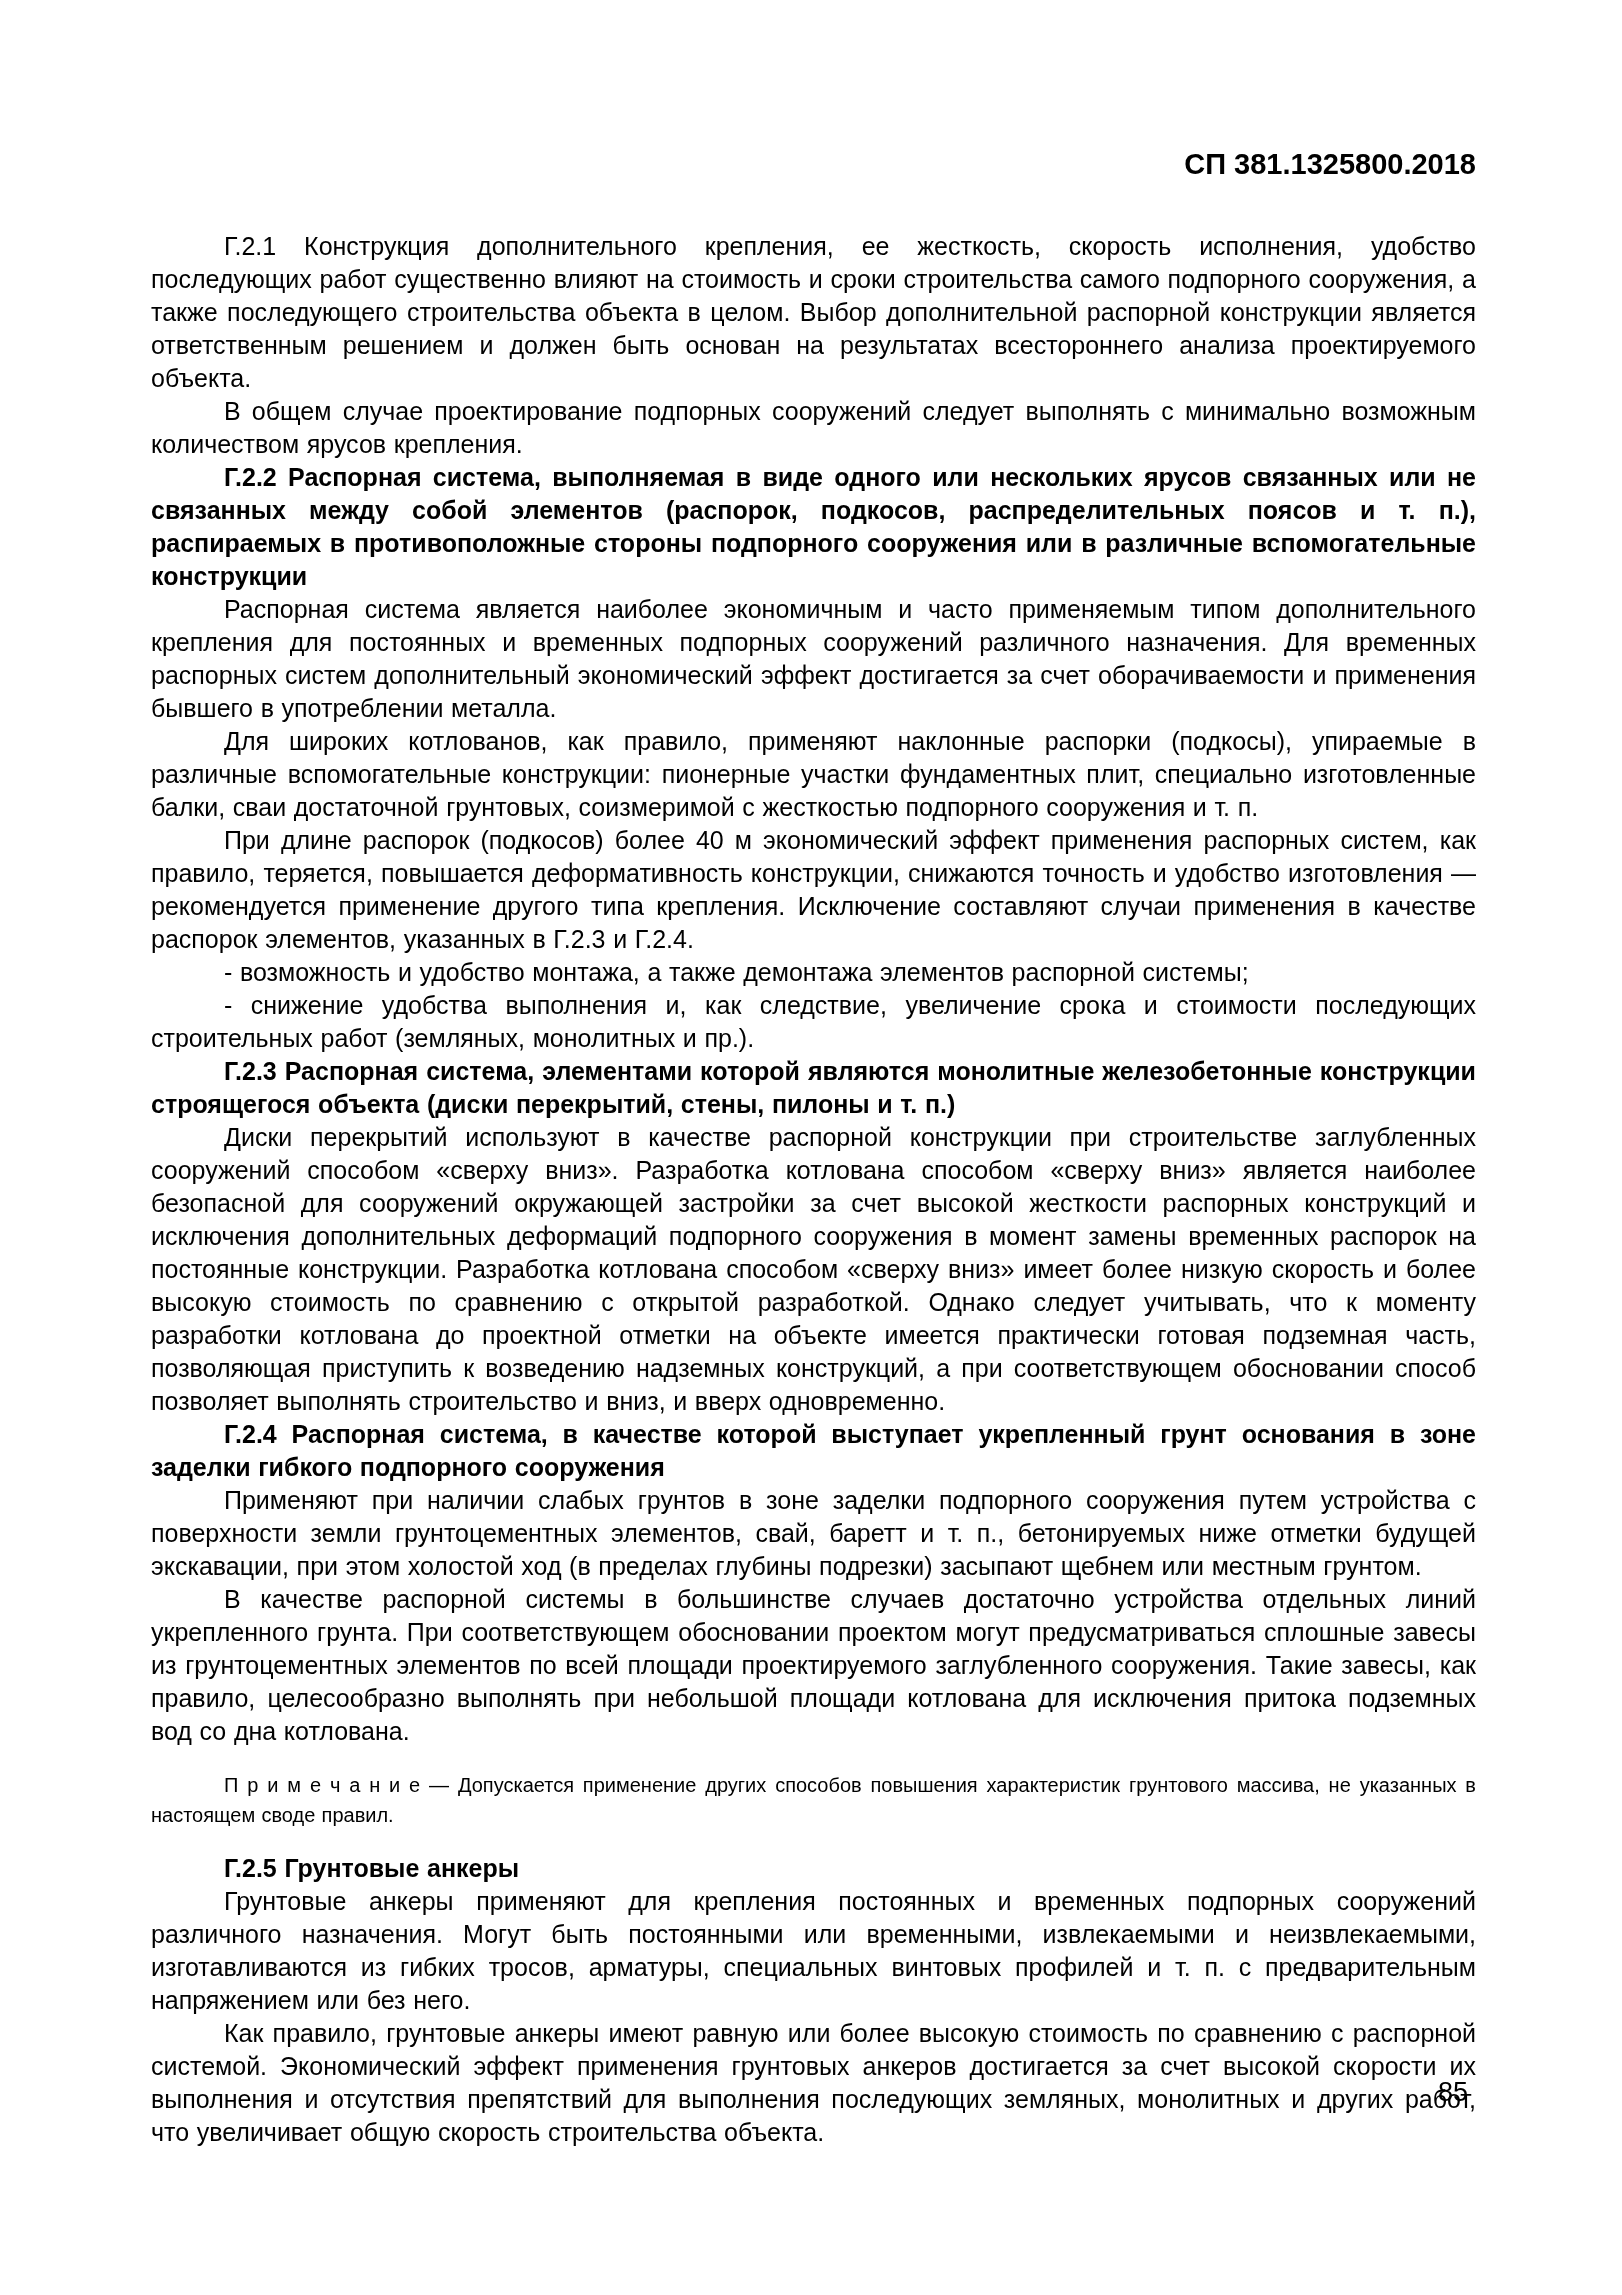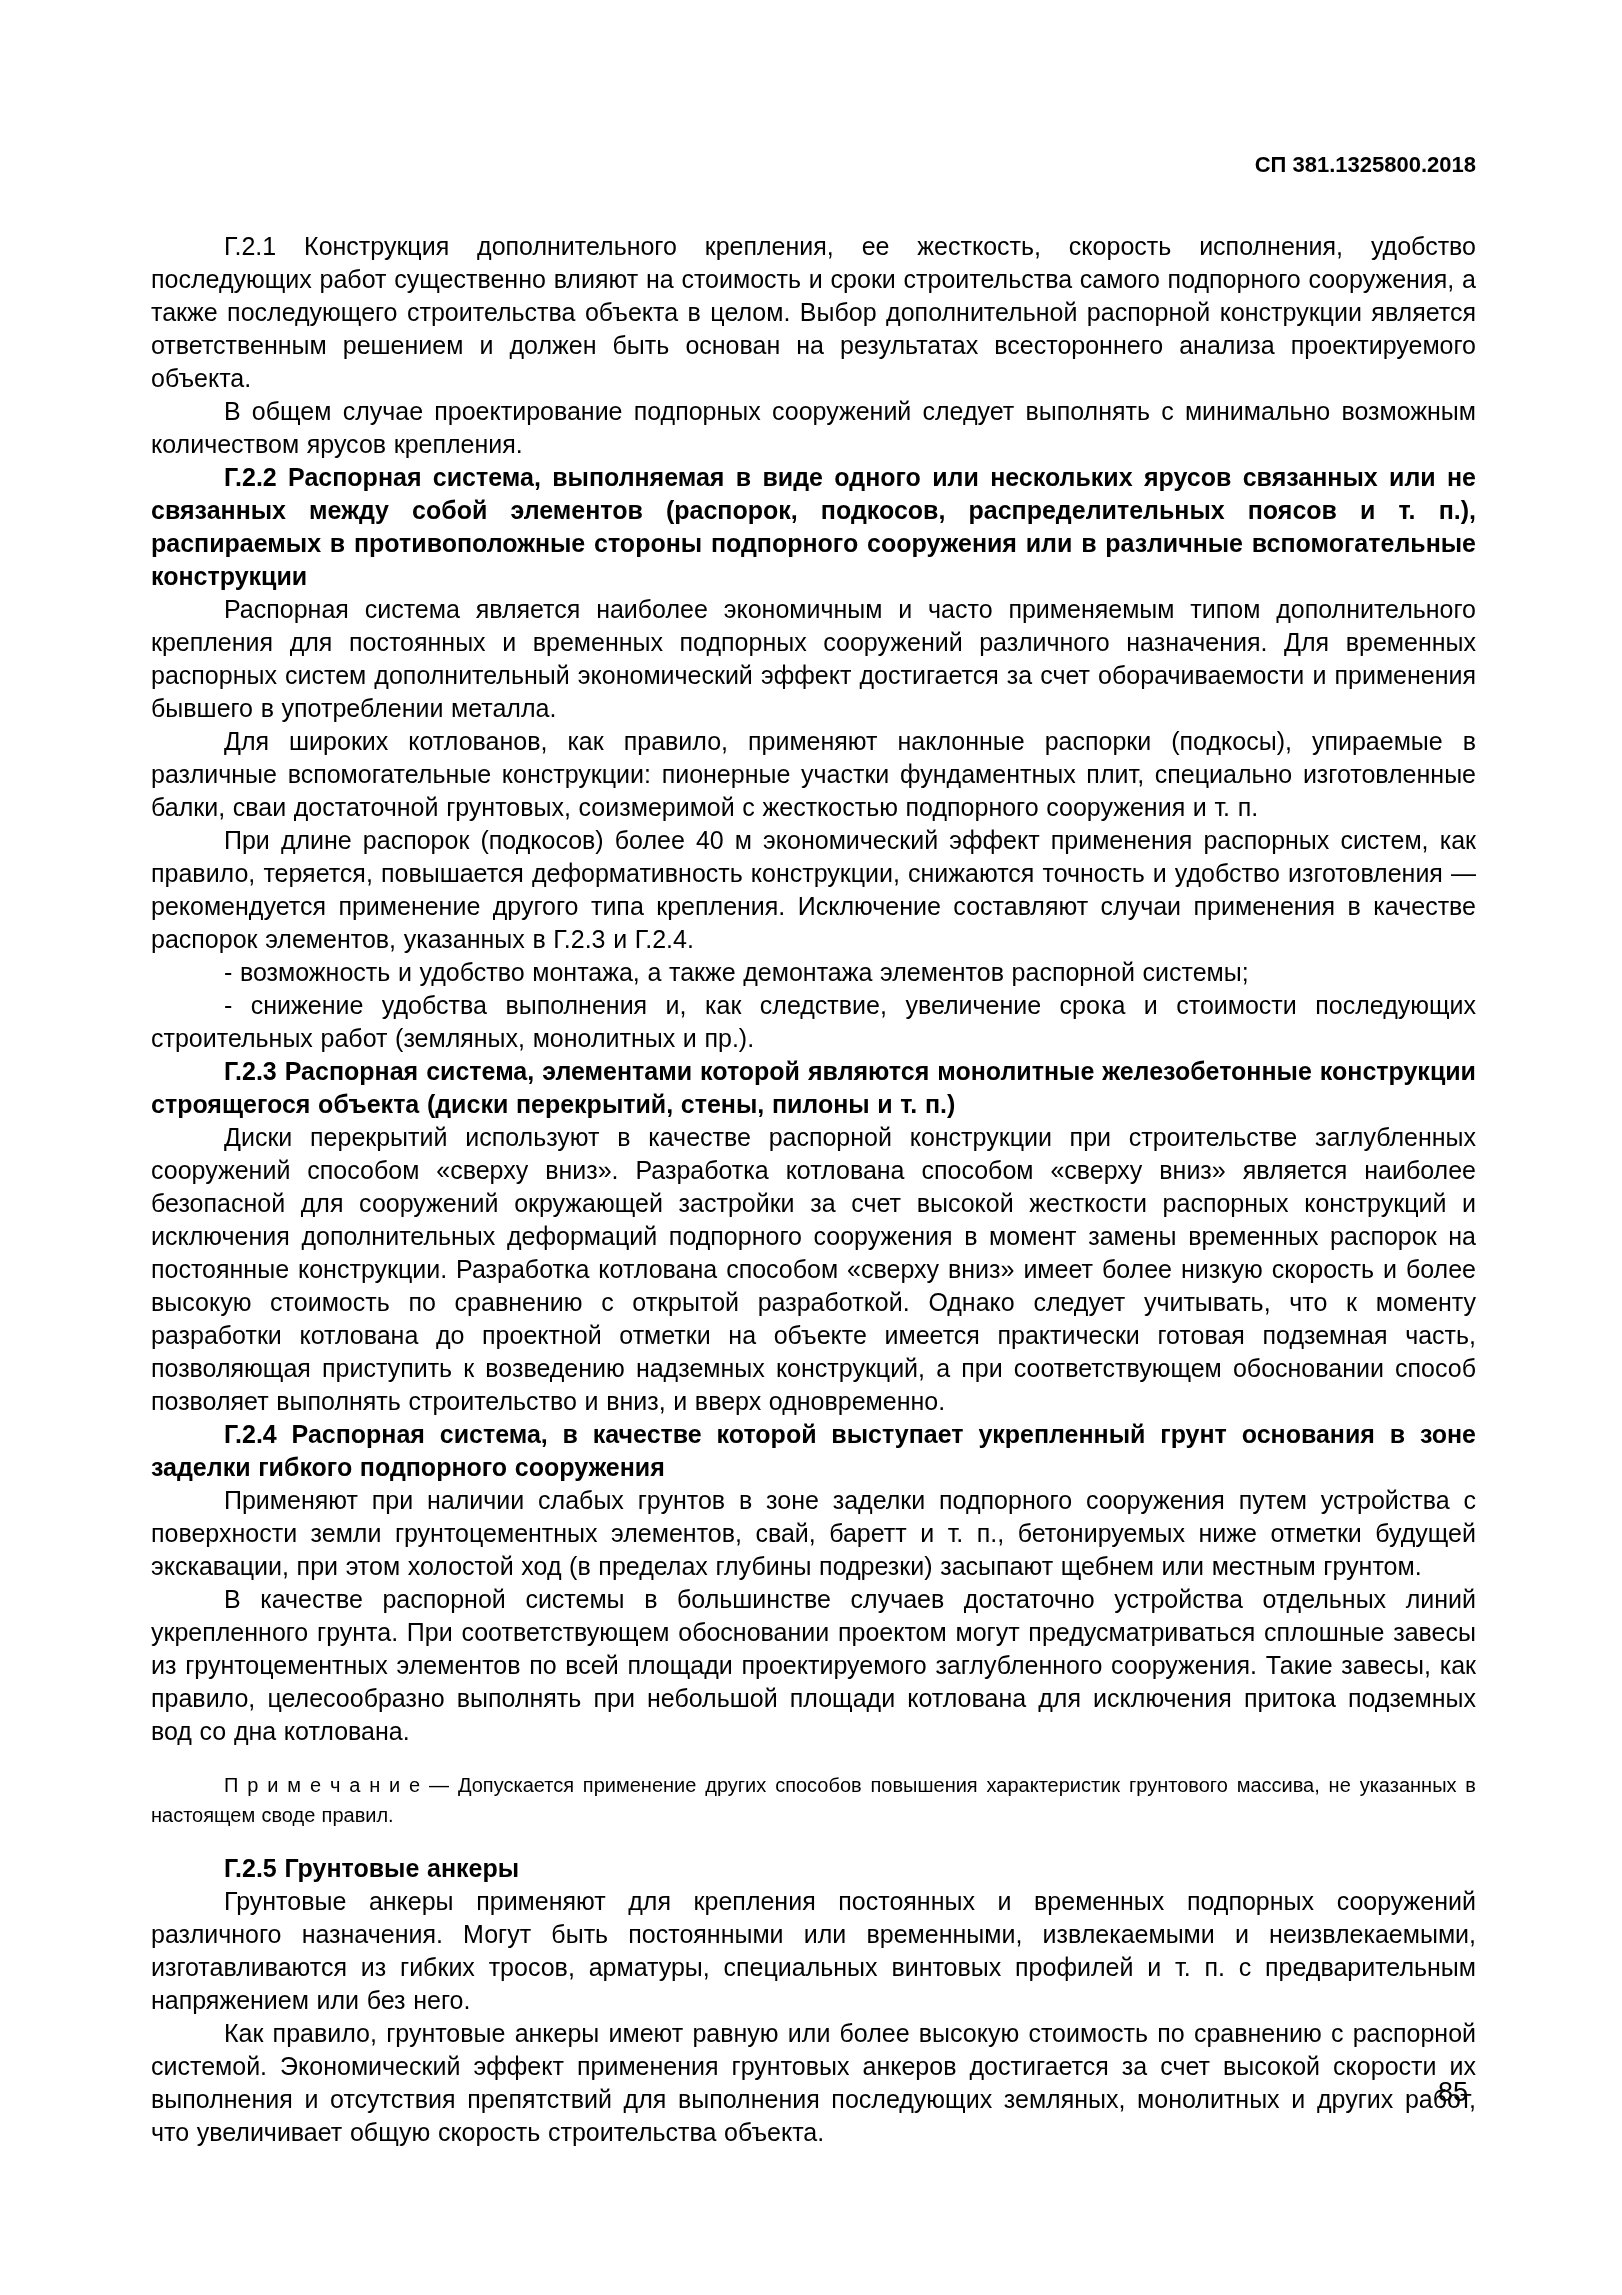--- a/index.html
+++ b/index.html
@@ -16,21 +16,21 @@
     font-family: "Liberation Sans", sans-serif;
     overflow: hidden;
   }
   .doc-header {
     position: absolute;
     top: 149px;
     left: 151px;
     width: 1325px;
     text-align: right;
     font-weight: bold;
-    font-size: 22px;
+    font-size: 29px;
     line-height: 31px;
   }
   .content {
     position: absolute;
     top: 230px;
     left: 151px;
     width: 1325px;
   }
   .para {
     margin: 0;

